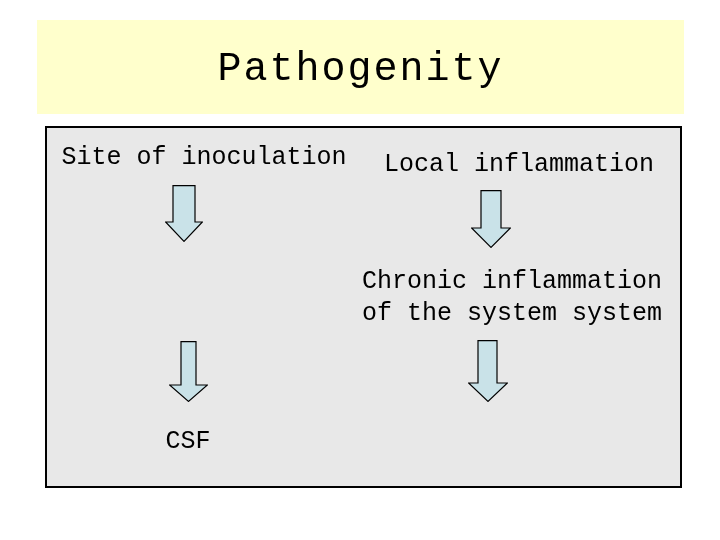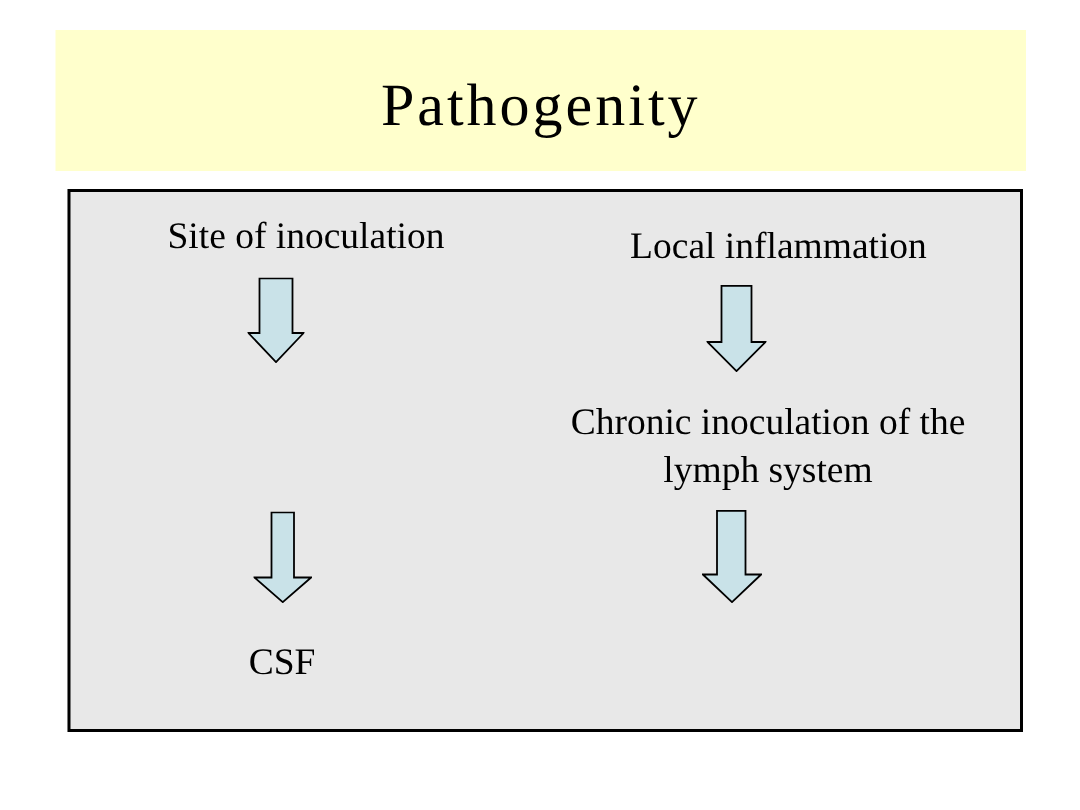--- a/index.html
+++ b/index.html
@@ -5,21 +5,21 @@
   html, body {
     margin: 0;
     padding: 0;
     background: #ffffff;
   }
   .slide {
     position: relative;
     width: 720px;
     height: 540px;
     background: var(--background, #ffffff);
-    font-family: Liberation Serif, serif;
+    font-family: Liberation Mono, monospace;
     color: var(--text, #000000);
     overflow: hidden;
   }
   .title-banner {
     position: absolute;
     left: 37px;
     top: 20px;
     width: 647px;
     height: 94px;
     background: var(--banner-bg, #ffffcc);
@@ -88,20 +88,20 @@
   </svg>
 
   <div class="step-label" style="left:369px; top:149px; width:300px;">Local inflammation</div>
 
   <div class="step-label" style="left:38px; top:426px; width:300px;">CSF</div>
 
   <svg class="arrow" style="left:471px; top:190px;" width="40" height="58" viewBox="0 0 40 58" aria-hidden="true">
     <polygon points="10,0.6 30,0.6 30,38 39.4,38 20,57.4 0.6,38 10,38"></polygon>
   </svg>
 
-  <div class="step-label wrap" style="left:357px; top:266px; width:310px;">Chronic inoculation of the lymph system</div>
+  <div class="step-label wrap" style="left:357px; top:266px; width:310px;">Chronic inflammation of the system system</div>
 
   <svg class="arrow" style="left:468px; top:340px;" width="40" height="62" viewBox="0 0 40 62" aria-hidden="true">
     <polygon points="10,0.6 29,0.6 29,43 39.4,43 20,61.4 0.6,43 10,43"></polygon>
   </svg>
 
 
 </div>
 
 </body></html>

